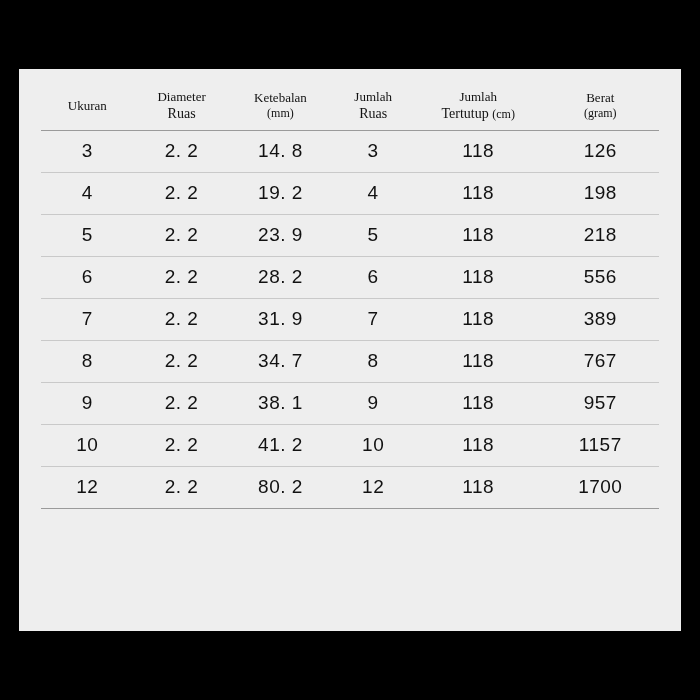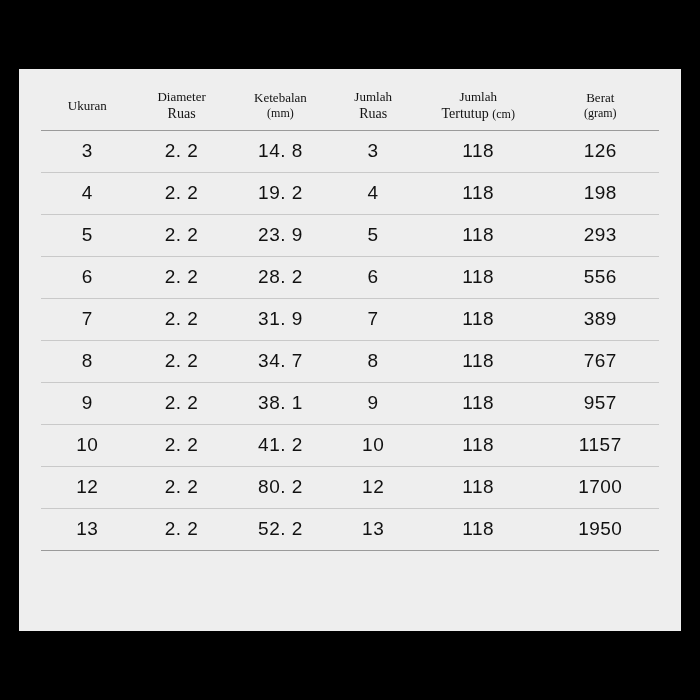--- a/index.html
+++ b/index.html
@@ -134,21 +134,21 @@
           <td>4</td>
           <td>118</td>
           <td>198</td>
         </tr>
         <tr>
           <td>5</td>
           <td>2. 2</td>
           <td>23. 9</td>
           <td>5</td>
           <td>118</td>
-          <td>293</td>
+          <td>218</td>
         </tr>
         <tr>
           <td>6</td>
           <td>2. 2</td>
           <td>28. 2</td>
           <td>6</td>
           <td>118</td>
           <td>556</td>
         </tr>
         <tr>
@@ -184,24 +184,16 @@
           <td>1157</td>
         </tr>
         <tr>
           <td>12</td>
           <td>2. 2</td>
           <td>80. 2</td>
           <td>12</td>
           <td>118</td>
           <td>1700</td>
         </tr>
-        <tr>
-          <td>13</td>
-          <td>2. 2</td>
-          <td>52. 2</td>
-          <td>13</td>
-          <td>118</td>
-          <td>1950</td>
-        </tr>
       </tbody>
     </table>
   </div>
 </div>
 
 </body></html>

